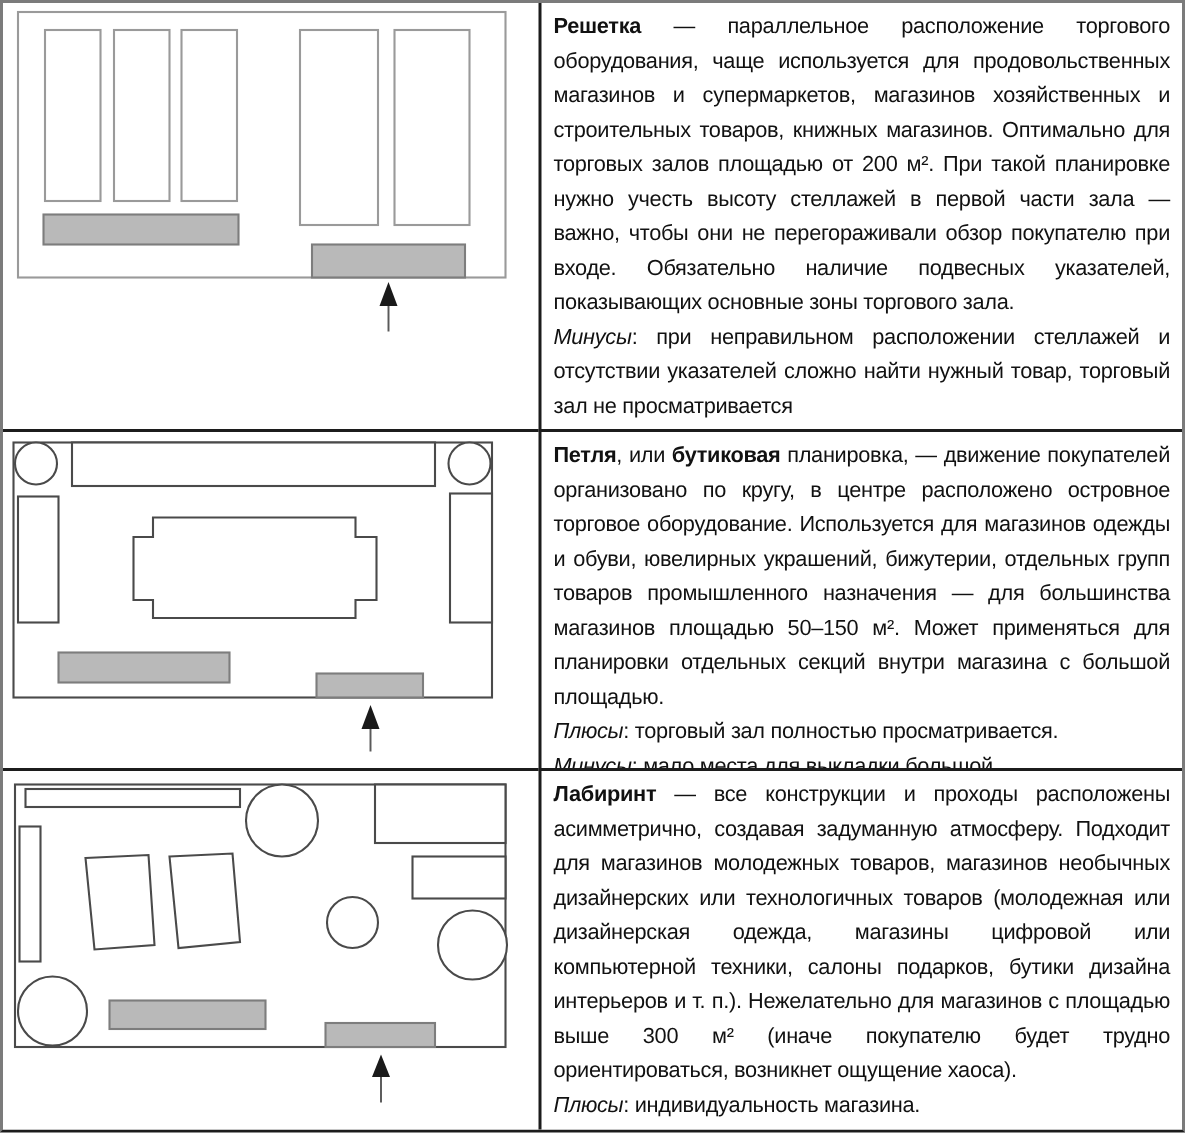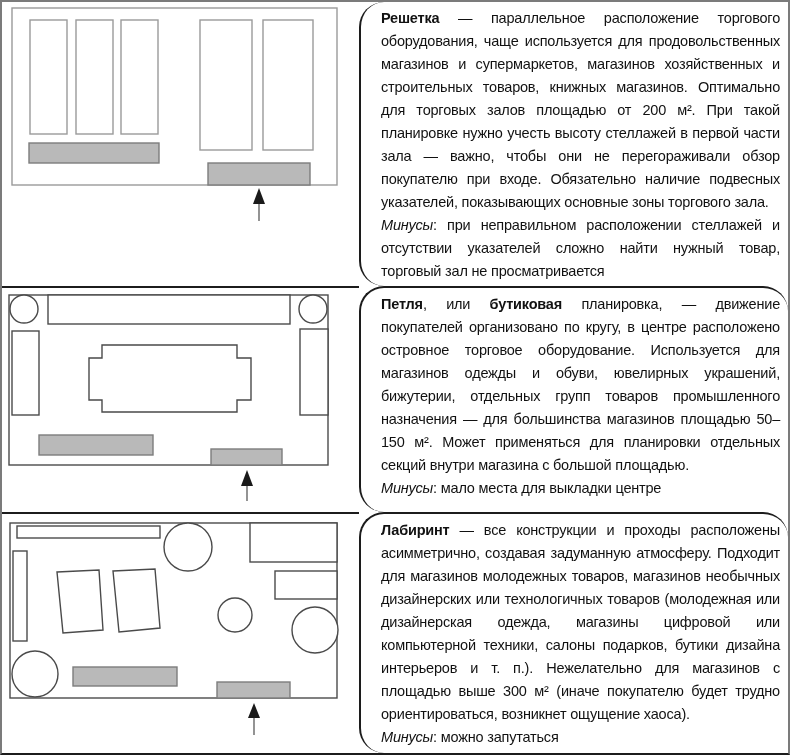--- a/index.html
+++ b/index.html
@@ -23,21 +23,21 @@
     position:relative;width:790px;height:755px;box-sizing:border-box;
     border:2px solid var(--table-border);
     border-bottom-color:var(--divider);
   }
   .doc-table{
     display:grid;width:100%;height:100%;
     grid-template-columns:357px 1fr;
     grid-template-rows:284px 226px 1fr;
   }
   .cell{box-sizing:border-box;overflow:hidden;background:var(--background);}
-  .cell.text-col{border-left:2px solid var(--divider);padding:5px 8px 0 20px;border-radius:25px;}
+  .cell.text-col{border-left:2px solid var(--divider);padding:5px 8px 0 8px;}
   .row2{border-top:2px solid var(--divider);}
   .diagram-cell{display:block;}
   .diagram-cell svg{display:block;}
 
   
   .ln{fill:#ffffff;stroke:var(--diagram-line);stroke-width:1.4;}
   .nofill{fill:none;}
   svg.light .ln{stroke:var(--diagram-line-row1);}
   .bar{fill:var(--bar-fill);stroke:var(--bar-stroke);stroke-width:1.4;}
   .stem{stroke:#5a5a5a;stroke-width:1.3;}
@@ -90,21 +90,22 @@
         <rect class="bar" x="37" y="147" width="114" height="20"></rect>
         <rect class="bar" x="209" y="161" width="71" height="16"></rect>
         <g>
           <line class="stem" x1="245" y1="213" x2="245" y2="196"></line>
           <polygon class="head" points="245,182 239,198 251,198"></polygon>
         </g>
       </svg>
     </div>
     <div class="cell text-col desc row2">
       <p class="body"><b>Петля</b><span>, или </span><b>бутиковая</b><span> планировка, — движение покупателей организовано по кругу, в центре расположено островное торговое оборудование. Используется для магазинов одежды и обуви, ювелирных украшений, бижутерии, отдельных групп товаров промышленного назначения — для большинства магазинов площадью 50–150 м². Может применяться для планировки отдельных секций внутри магазина с большой площадью.</span></p>
-      <p class="pm"><i>Минусы</i><span>: мало места для выкладки центре</span></p>
+      <p class="pm"><i>Плюсы</i><span>: торговый зал полностью просматривается.</span></p>
+      <p class="pm"><i>Минусы</i><span>: мало места для выкладки большой</span></p>
     </div>
 
     <div class="cell diagram-cell row2">
       <svg width="357" height="239" viewBox="0 0 357 239">
         <rect class="ln nofill" x="8" y="9" width="327" height="175"></rect>
         <rect class="ln" x="15" y="12" width="143" height="12"></rect>
         <rect class="ln" x="11" y="37" width="14" height="90"></rect>
         <rect class="ln" x="248" y="9" width="87" height="39"></rect>
         <rect class="ln" x="273" y="57" width="62" height="28"></rect>
         <polygon class="ln" points="55,58 97,56 101,116 61,119"></polygon>
@@ -116,17 +117,18 @@
         <rect class="bar" x="71" y="153" width="104" height="19"></rect>
         <rect class="bar" x="215" y="168" width="73" height="16"></rect>
         <g>
           <line class="stem" x1="252" y1="221" x2="252" y2="203"></line>
           <polygon class="head" points="252,189 246,204 258,204"></polygon>
         </g>
       </svg>
     </div>
     <div class="cell text-col desc row2">
       <p class="body"><b>Лабиринт</b><span></span><b></b><span> — все конструкции и проходы расположены асимметрично, создавая задуманную атмосферу. Подходит для магазинов молодежных товаров, магазинов необычных дизайнерских или технологичных товаров (молодежная или дизайнерская одежда, магазины цифровой или компьютерной техники, салоны подарков, бутики дизайна интерьеров и т. п.). Нежелательно для магазинов с площадью выше 300 м² (иначе покупателю будет трудно ориентироваться, возникнет ощущение хаоса).</span></p>
+      <p class="pm"><i>Плюсы</i><span>: индивидуальность магазина.</span></p>
       <p class="pm"><i>Минусы</i><span>: можно запутаться</span></p>
     </div>
 
   </div>
 </div>
 
 </body></html>

